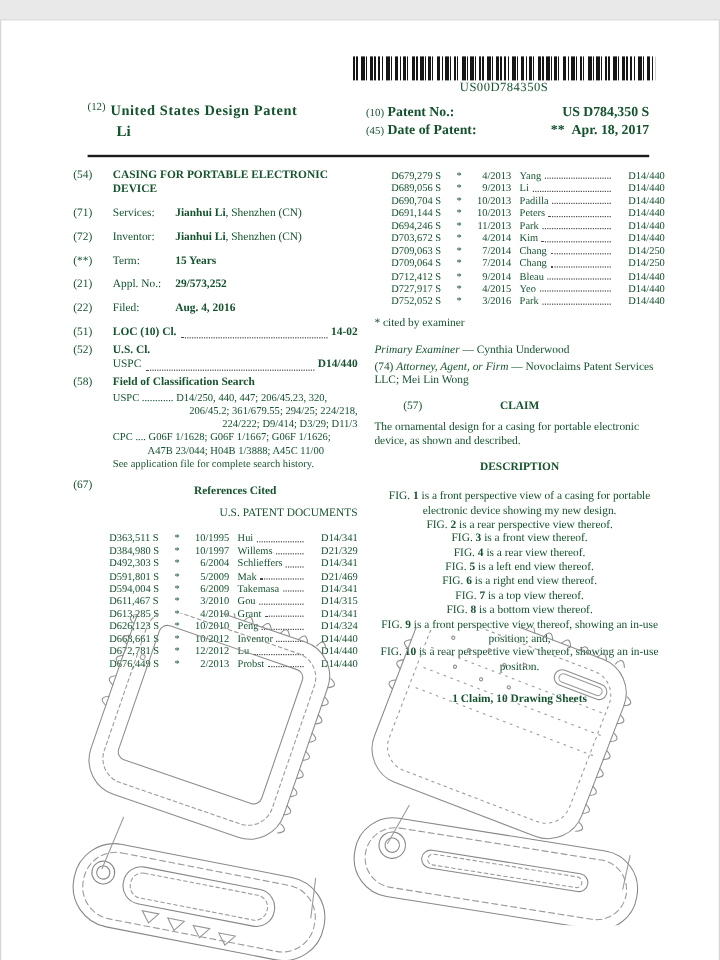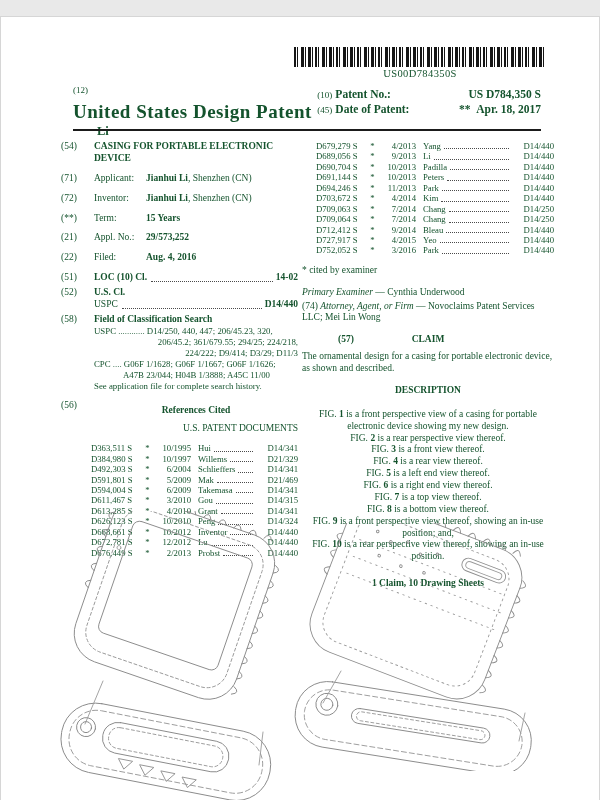--- a/index.html
+++ b/index.html
@@ -14,32 +14,32 @@
     height:20px; width:100%;
     background:repeating-linear-gradient(90deg,
       #151515 0 2px,#fff 2px 3px,#151515 3px 4px,#fff 4px 7px,
       #151515 7px 10px,#fff 10px 11px,#151515 11px 12px,#fff 12px 14px,
       #151515 14px 17px,#fff 17px 18px,#151515 18px 19px,#fff 19px 21px);
   }
   .barcode-text{font-size:10.5px; letter-spacing:.4px; margin-top:1px;}
   
   .header{position:absolute; top:66px; left:72px; right:58px; display:flex; justify-content:space-between;}
   .hdr-code{font-size:9px; vertical-align:4px;}
-  .hdr-title{font-size:19px; font-weight:bold; letter-spacing:.5px; white-space:nowrap;}
+  .hdr-title{font-size:12px; font-weight:bold; letter-spacing:.5px; white-space:nowrap;}
   .hdr-name{font-size:12.5px; font-weight:bold; margin-left:24px; margin-top:1px;}
   .hdr-right{width:236px; font-size:11.5px; font-weight:bold; padding-top:5px;}
   .hdr-row{display:flex; align-items:baseline; margin-bottom:3px;}
   .hdr-row .hdr-code{font-weight:normal; margin-right:3px;}
   .hdr-row .lbl{white-space:nowrap;}
   .hdr-row .val{margin-left:auto; white-space:nowrap;}
   .rule{position:absolute; top:112px; left:72px; right:58px; border-top:2.5px solid #1b1b1b;}
   
   .columns{
     position:absolute; top:124px; left:60px; right:45px;
-    display:grid; grid-template-columns:237px 1fr; column-gap:4px;
+    display:grid; grid-template-columns:237px 1fr; column-gap:14px;
     font-size:9.5px; line-height:1.25;
   }
   .entry{display:flex; margin-bottom:8px;}
   .entry .code{width:33px; flex:none;}
   .entry .body{flex:1; min-width:0;}
   .b{font-weight:bold;}
   .it{font-style:italic;}
   .lblcol{display:inline-block; width:52px;}
   .leader{flex:1; margin:0 3px 2px 4px; border-bottom:1px dotted #4a4a4a; align-self:flex-end;}
   .flexline{display:flex; align-items:center;}
@@ -57,21 +57,21 @@
   .ref-star{width:13px; text-align:center;}
   .ref-date{width:37px; text-align:right; white-space:nowrap;}
   .ref-name{margin-left:7px; white-space:nowrap;}
   .ref-leader{flex:1; margin:0 3px 2px 3px; border-bottom:1px dotted #4a4a4a; align-self:flex-end;}
   .ref-cls{width:42px; text-align:right; white-space:nowrap;}
   
   .cited{margin:9px 0 10px;}
   .examiner{margin-bottom:2px;}
   .attorney{margin-bottom:10px;}
   .sec-heading{position:relative; text-align:center; font-weight:bold; margin:6px 0 5px;}
-  .sec-heading .code{position:absolute; left:12px; font-weight:bold;padding-left:24px;}
+  .sec-heading .code{position:absolute; left:0; font-weight:normal;padding-left:24px;}
   .claim-text{margin-bottom:8px;}
   .desc-heading{text-align:center; font-weight:bold; margin:10px 0 12px;}
   .fig-line{margin:0;text-align:center;}
   .closing{text-align:center; font-weight:bold; margin-top:15px;}
   
   .fig-svg{position:absolute;}
   #fig-front{left:56px; top:494px;}
   #fig-rear{left:292px; top:506px;}
 </style>
 </head>
@@ -111,21 +111,21 @@
 
     <div>
 
       <div class="entry">
         <span class="code">(54)</span>
         <span class="body b">CASING FOR PORTABLE ELECTRONIC DEVICE</span>
       </div>
 
       <div class="entry">
         <span class="code">(71)</span>
-        <span class="body"><span class="lblcol">Applicant:</span><span class="b">Jianhui Li</span><span>, Shenzhen (CN)</span></span>
+        <span class="body"><span class="lblcol">Services:</span><span class="b">Jianhui Li</span><span>, Shenzhen (CN)</span></span>
       </div>
 
       <div class="entry">
         <span class="code">(72)</span>
         <span class="body"><span class="lblcol">Inventor:</span><span class="b">Jianhui Li</span><span>, Shenzhen (CN)</span></span>
       </div>
 
       <div class="entry">
         <span class="code">(**)</span>
         <span class="body"><span class="lblcol">Term:</span><span class="b">15 Years</span></span>
@@ -169,21 +169,21 @@
           <div class="fs-line">USPC ............ D14/250, 440, 447; 206/45.23, 320,</div>
           <div class="fs-right">206/45.2; 361/679.55; 294/25; 224/218,</div>
           <div class="fs-right">224/222; D9/414; D3/29; D11/3</div>
           <div class="fs-line">CPC .... G06F 1/1628; G06F 1/1667; G06F 1/1626;</div>
           <div class="fs-right" style="padding-right:28px;">A47B 23/044; H04B 1/3888; A45C 11/00</div>
           <div class="fs-line">See application file for complete search history.</div>
         </span>
       </div>
 
       <div class="entry" style="margin-bottom:2px;">
-        <span class="code">(56)</span>
+        <span class="code">(67)</span>
         <span class="body">
           <div class="ref-head">References Cited</div>
           <div class="ref-subhead">U.S. PATENT DOCUMENTS</div>
         </span>
       </div>
 
       <div class="ref-table left-t">
 
           <div class="ref-row">
             <span class="ref-no">D363,511 S</span>

